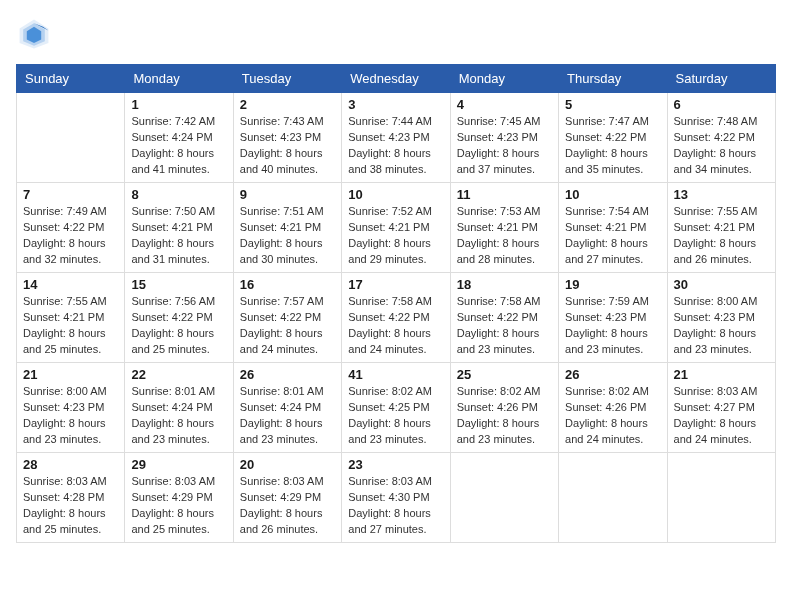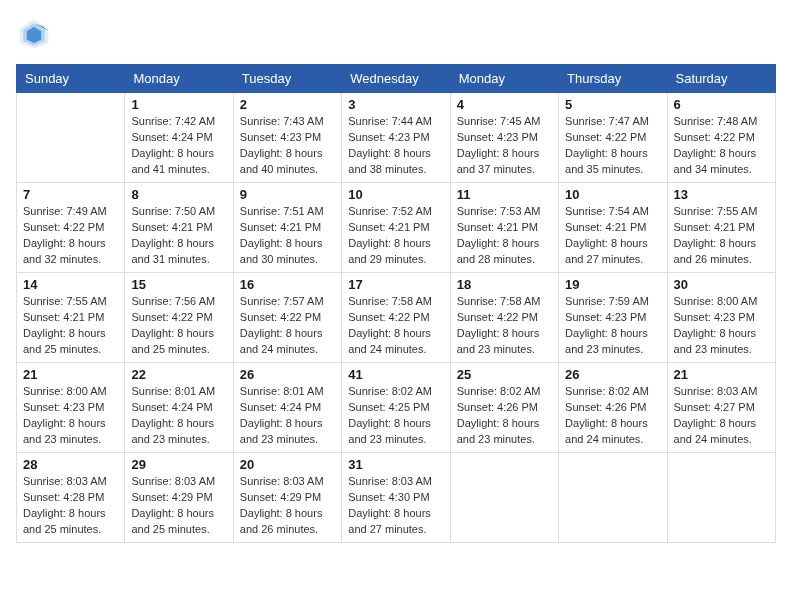--- a/index.html
+++ b/index.html
@@ -245,21 +245,21 @@
         </td>
         <td>
           <div class="day-number">29</div>
           <div class="day-info">Sunrise: 8:03 AM<br>Sunset: 4:29 PM<br>Daylight: 8 hours<br>and 25 minutes.</div>
         </td>
         <td>
           <div class="day-number">20</div>
           <div class="day-info">Sunrise: 8:03 AM<br>Sunset: 4:29 PM<br>Daylight: 8 hours<br>and 26 minutes.</div>
         </td>
         <td>
-          <div class="day-number">31</div>
+          <div class="day-number">23</div>
           <div class="day-info">Sunrise: 8:03 AM<br>Sunset: 4:30 PM<br>Daylight: 8 hours<br>and 27 minutes.</div>
         </td>
         <td class="empty-cell"></td>
         <td class="empty-cell"></td>
         <td class="empty-cell"></td>
       </tr>
     </tbody>
 </table>
 
 </body></html>

